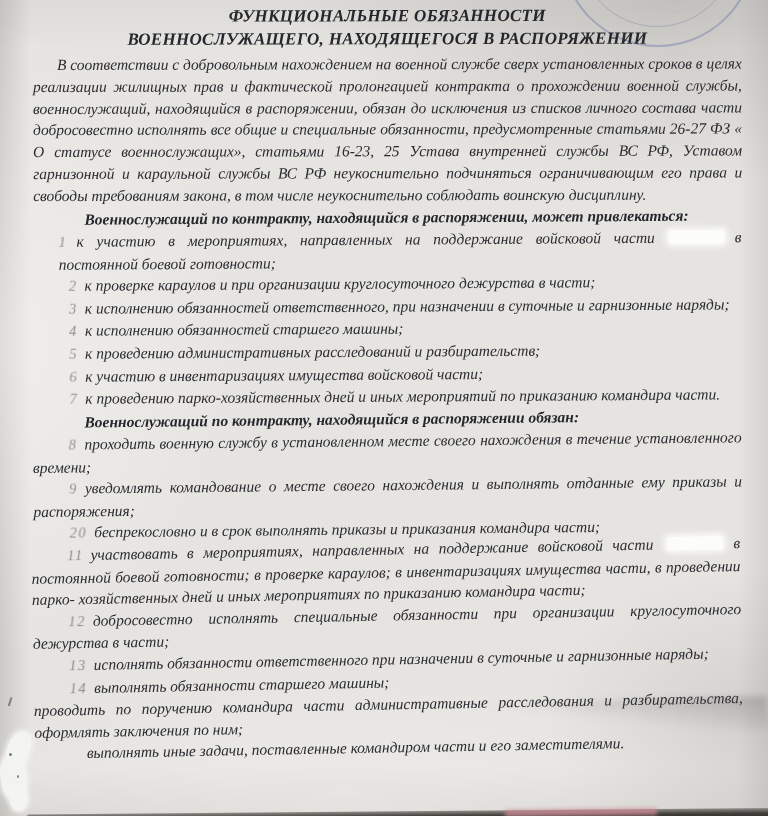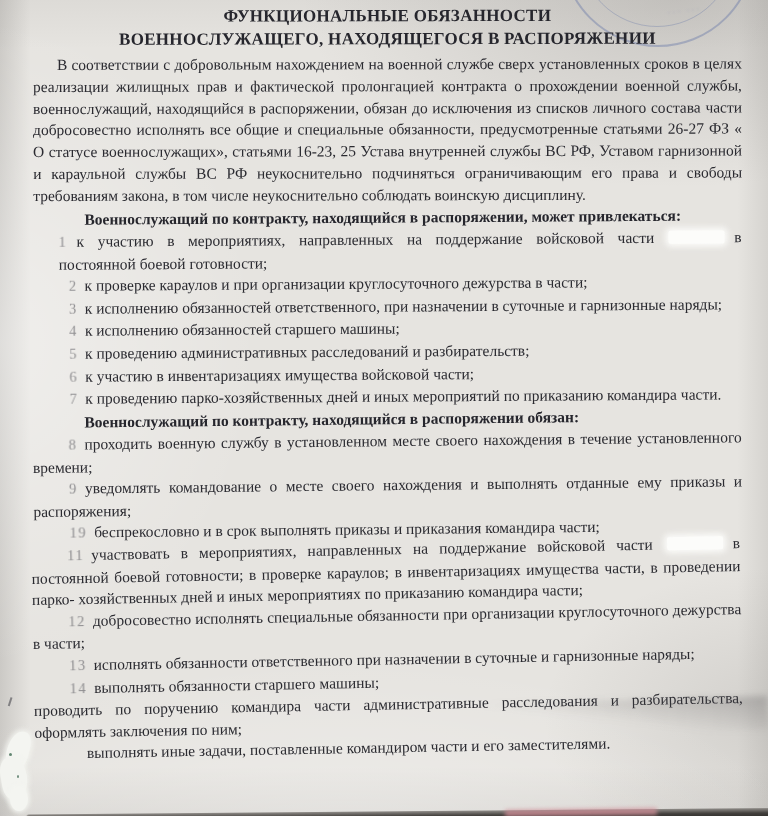--- a/index.html
+++ b/index.html
@@ -9,21 +9,21 @@
       radial-gradient(ellipse 520px 260px at 88% 0%, rgba(118,115,112,.26), rgba(0,0,0,0) 72%),
       radial-gradient(ellipse 420px 520px at 0% 42%, rgba(255,255,255,.38), rgba(0,0,0,0) 62%),
       radial-gradient(ellipse 650px 260px at 45% 103%, rgba(255,255,255,.30), rgba(0,0,0,0) 70%),
       radial-gradient(ellipse 300px 200px at 100% 88%, rgba(120,117,113,.18), rgba(0,0,0,0) 75%),
       linear-gradient(90deg, rgba(96,94,91,.20), rgba(0,0,0,0) 4%, rgba(0,0,0,0) 96%, rgba(110,108,104,.14)),
       linear-gradient(180deg, rgba(140,137,133,.10), rgba(0,0,0,0) 6%, rgba(0,0,0,0) 94%, rgba(120,117,113,.12)),
       #e6e4e0;
     font-family:"Liberation Serif","DejaVu Serif",serif;
     color:#2b2b31;
   }
-  .content { position:absolute; left:33px; right:26px; top:5px; filter:blur(.22px); }
+  .content { position:absolute; left:33px; right:26px; top:5px; filter:blur(.22px);font-style:italic; }
   .content p { margin:0; }
   .doc-title { text-align:center; font-weight:bold; font-size:17px; line-height:23px; letter-spacing:.3px; color:#26262d; }
   .intro { text-align:justify; font-size:15.5px; line-height:21.8px; text-indent:24px; margin-top:3px !important; }
   .sec-heading { font-weight:bold; font-size:15.5px; line-height:22px; text-indent:52px; margin-top:2px !important; color:#26262d; }
   .item { text-align:justify; font-size:15.5px; line-height:21.6px; text-indent:18px; }
   .item.all-indent { padding-left:26px; text-indent:0; }
   .item.no-indent { text-indent:0; }
   .item.big-indent { text-indent:52px; }
   .num { display:inline-block; min-width:11px; margin-right:7px; opacity:.52; filter:blur(.45px); font-size:14.5px; letter-spacing:1.5px; color:#3c3c44; }
   .redact {
@@ -102,21 +102,21 @@
       <p class="item"><span class="num">7</span><span>к проведению парко-хозяйственных дней и иных мероприятий по приказанию командира части.</span></p>
     </div>
 
     <div class="g3">
       <p class="sec-heading">Военнослужащий по контракту, находящийся в распоряжении обязан:</p>
 
       <p class="item"><span class="num">8</span><span>проходить военную службу в установленном месте своего нахождения в течение установленного времени;</span></p>
 
       <p class="item"><span class="num">9</span><span>уведомлять командование о месте своего нахождения и выполнять отданные ему приказы и распоряжения;</span></p>
 
-      <p class="item"><span class="num">19</span><span>беспрекословно и в срок выполнять приказы и приказания командира части;</span></p>
+      <p class="item"><span class="num">20</span><span>беспрекословно и в срок выполнять приказы и приказания командира части;</span></p>
     </div>
 
     <div class="g4">
       <p class="item"><span class="num">11</span><span>участвовать в мероприятиях, направленных на поддержание войсковой части</span><span class="redact"></span><span>в постоянной боевой готовности; в проверке караулов; в инвентаризациях имущества части, в проведении парко- хозяйственных дней и иных мероприятиях по приказанию командира части;</span></p>
 
       <p class="item"><span class="num">12</span><span>добросовестно исполнять специальные обязанности при организации круглосуточного дежурства в части;</span></p>
 
       <p class="item"><span class="num">13</span><span>исполнять обязанности ответственного при назначении в суточные и гарнизонные наряды;</span></p>
 
       <p class="item"><span class="num">14</span><span>выполнять обязанности старшего машины;</span></p>

